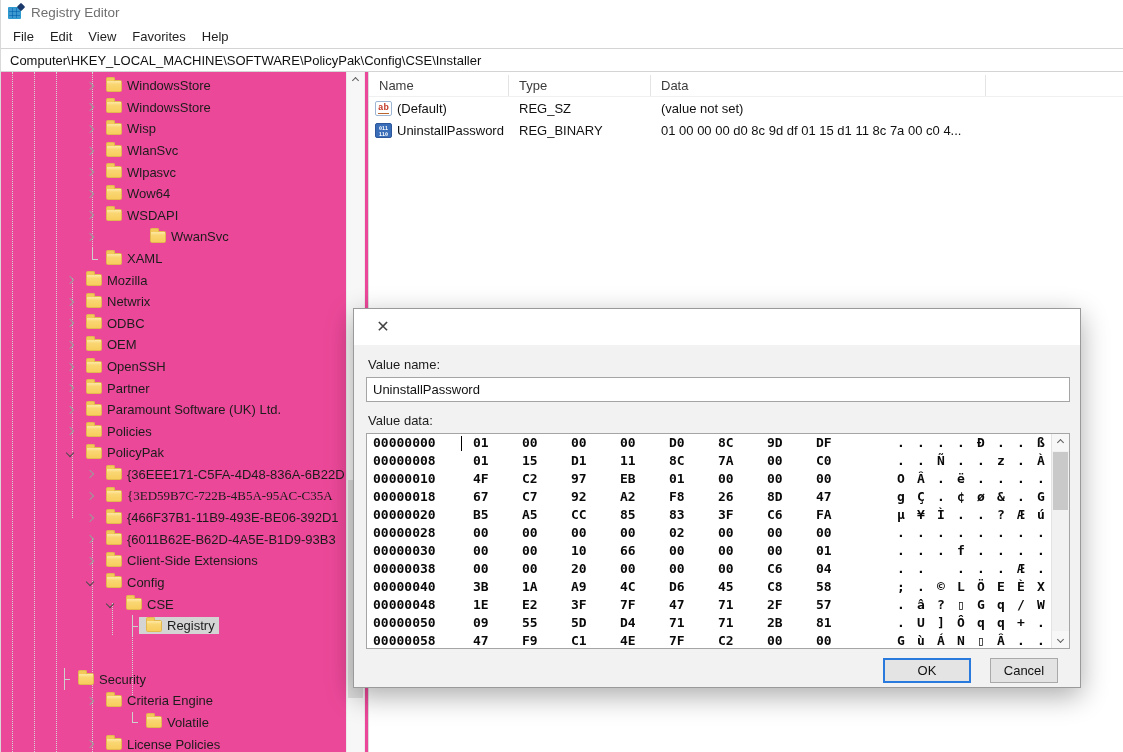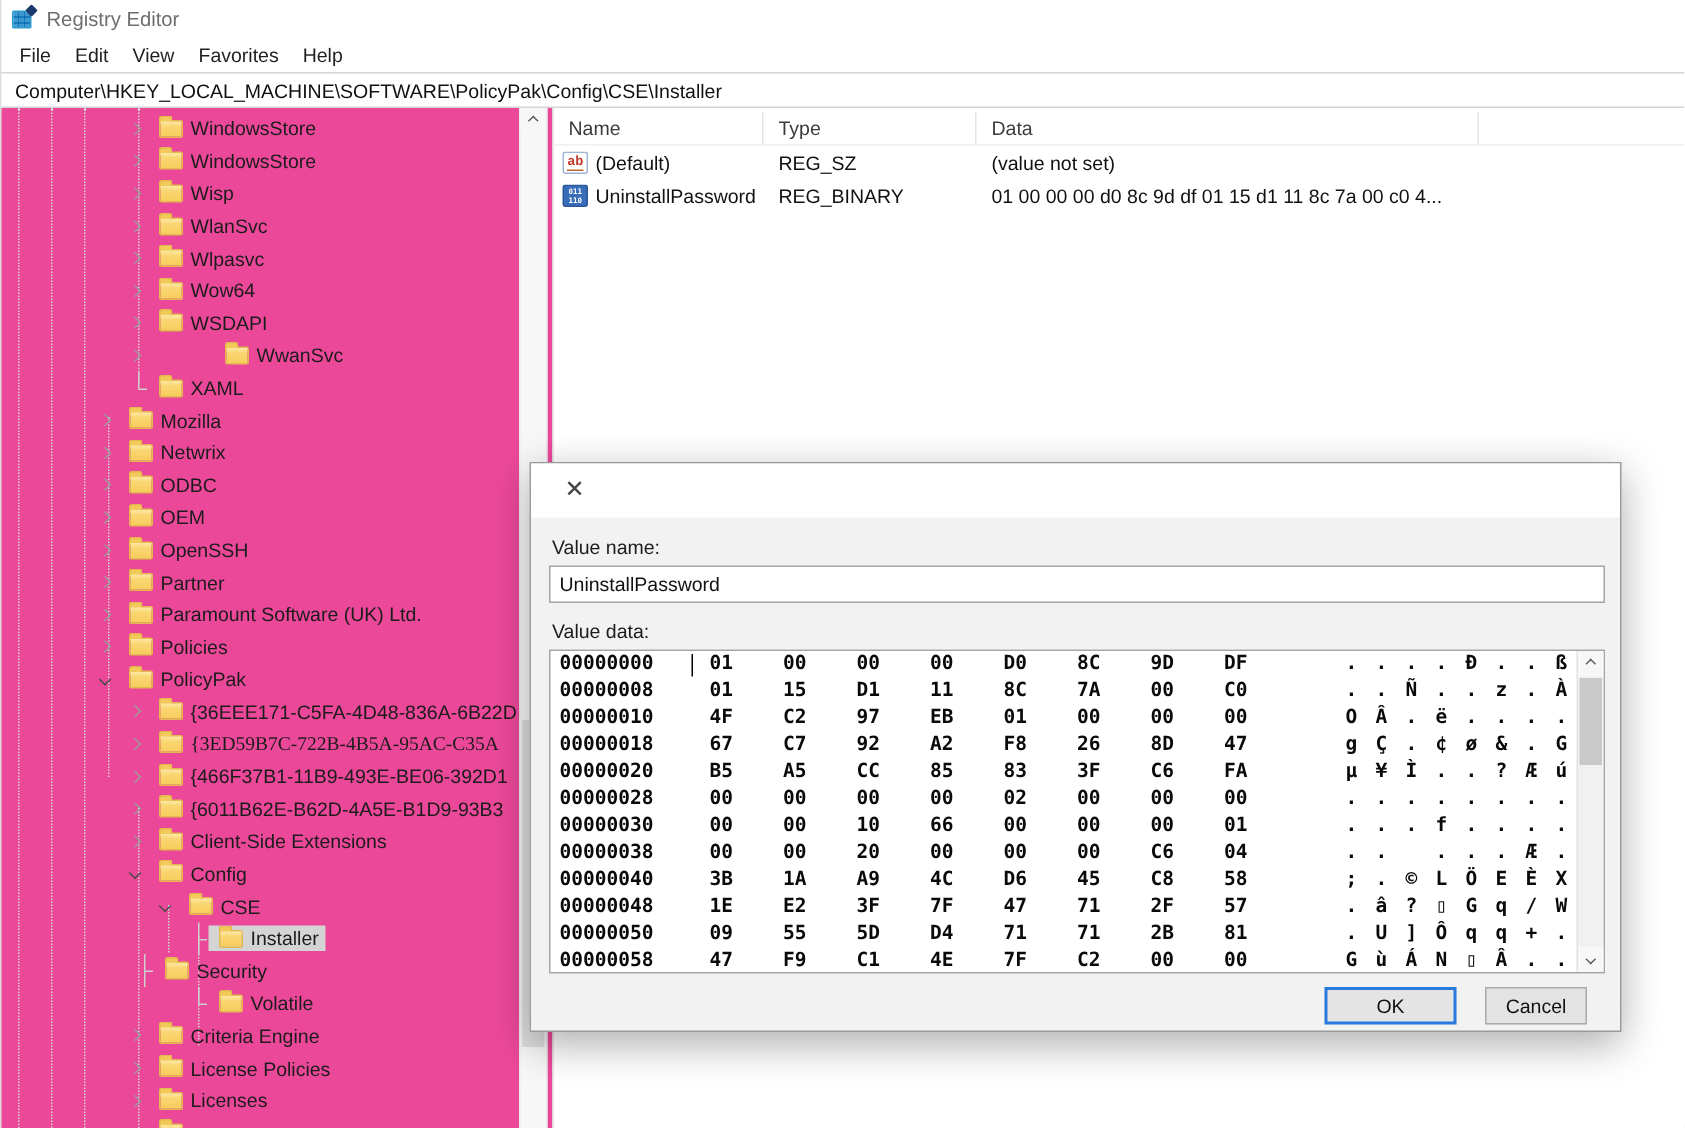--- a/index.html
+++ b/index.html
@@ -371,44 +371,44 @@
             </span>
             <span class="selwrap">
               <span class="folder"></span>
               <span class="tlabel">CSE</span>
             </span>
           </div>
           <div class="trow" style="padding-left: 120px;">
             <span class="conn mid"></span>
             <span class="selwrap selected">
               <span class="folder"></span>
-              <span class="tlabel">Installer</span>
-            </span>
-          </div>
-          <div class="trow" style="padding-left: 84px;">
+              <span class="tlabel">Registry</span>
+            </span>
+          </div>
+          <div class="trow" style="padding-left: 52px; margin-top: 32px;">
             <span class="conn mid"></span>
             <span class="selwrap">
               <span class="folder"></span>
               <span class="tlabel">Security</span>
+            </span>
+          </div>
+          <div class="trow" style="padding-left: 80px;">
+            <span class="twist">
+              <span class="cv right"></span>
+            </span>
+            <span class="selwrap">
+              <span class="folder"></span>
+              <span class="tlabel">Criteria Engine</span>
             </span>
           </div>
           <div class="trow" style="padding-left: 120px;">
             <span class="conn"></span>
             <span class="selwrap">
               <span class="folder"></span>
               <span class="tlabel">Volatile</span>
-            </span>
-          </div>
-          <div class="trow" style="padding-left: 80px;">
-            <span class="twist">
-              <span class="cv right"></span>
-            </span>
-            <span class="selwrap">
-              <span class="folder"></span>
-              <span class="tlabel">Criteria Engine</span>
             </span>
           </div>
           <div class="trow" style="padding-left: 80px;">
             <span class="twist">
               <span class="cv right"></span>
             </span>
             <span class="selwrap">
               <span class="folder"></span>
               <span class="tlabel">License Policies</span>
             </span>

